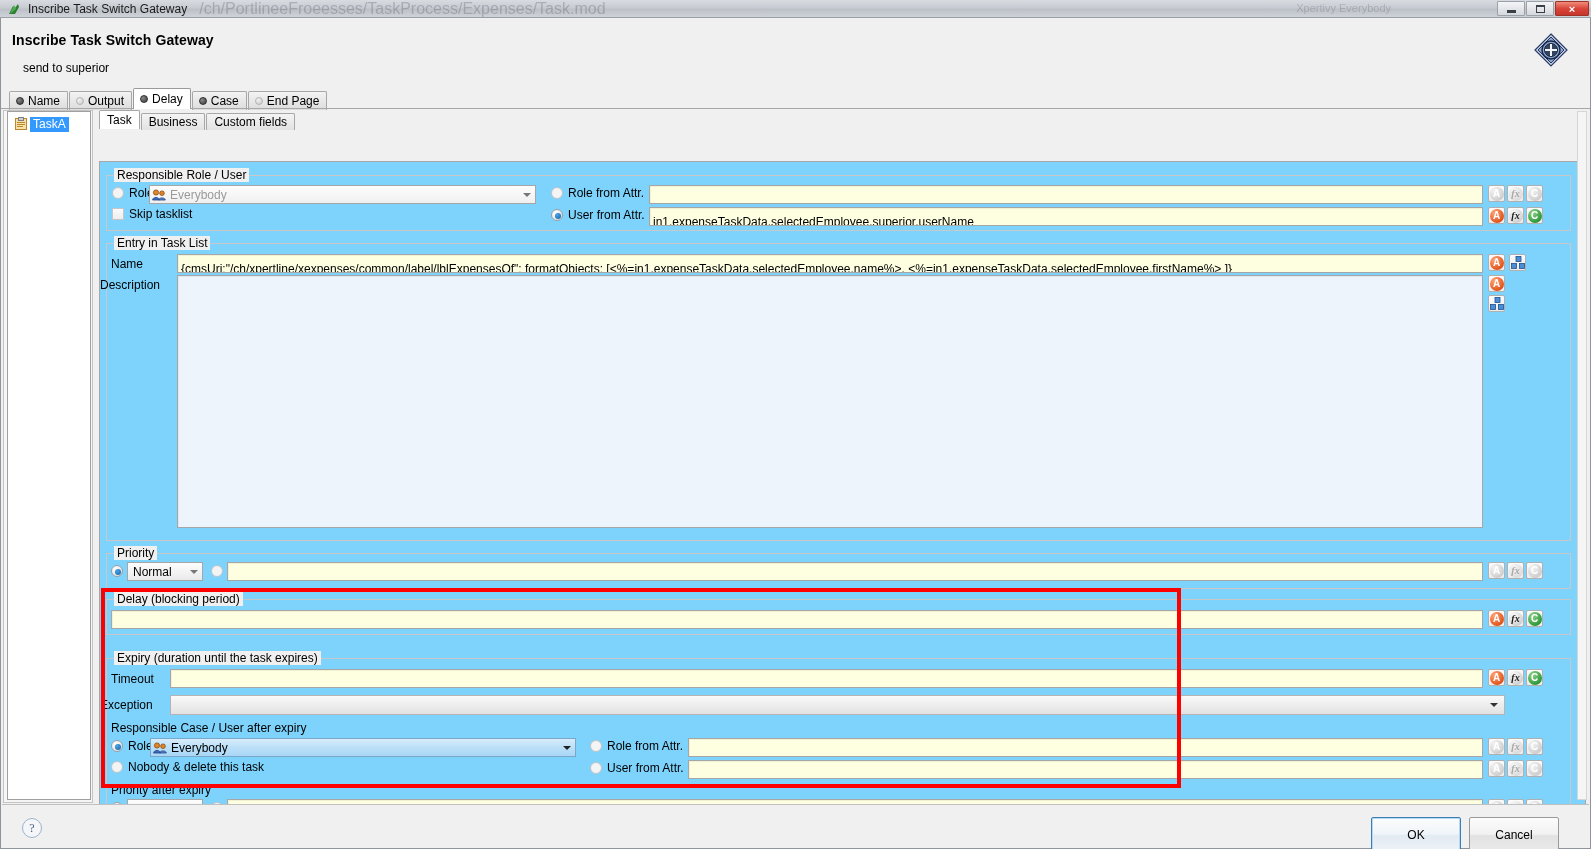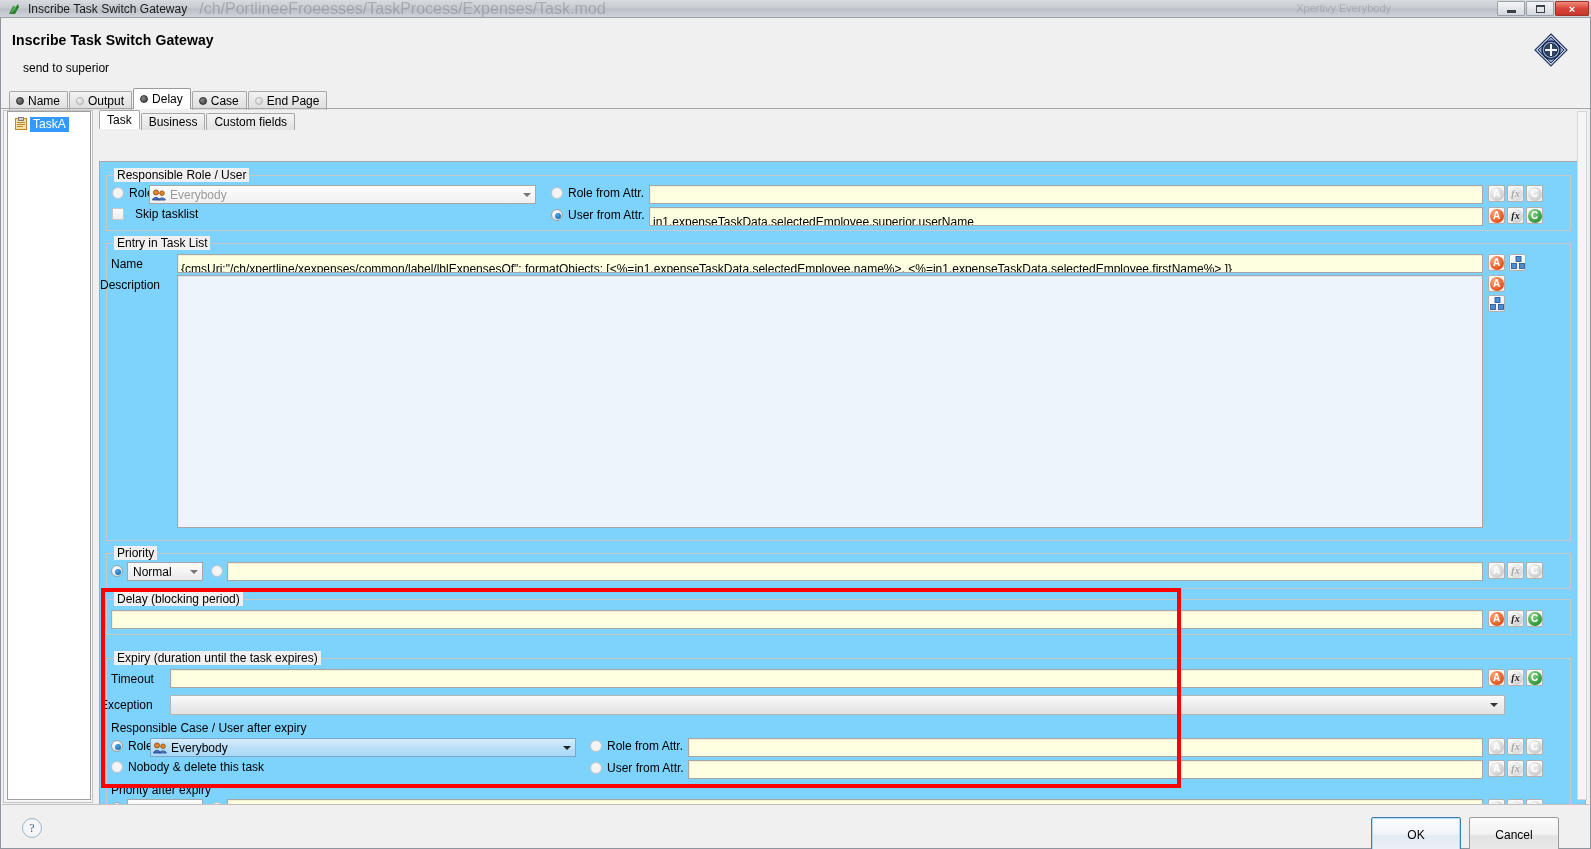--- a/index.html
+++ b/index.html
@@ -374,21 +374,21 @@
             <circle cx="4" cy="3.5" r="2.6" fill="#e0852a" stroke="#8a4d10" stroke-width="0.8"></circle>
             <path d="M0.6 11 C0.8 7.6 7.2 7.6 7.4 11 Z" fill="#3f6fc4" stroke="#1e3f7d" stroke-width="0.8"></path>
             <circle cx="10" cy="4.2" r="2.3" fill="#e0852a" stroke="#8a4d10" stroke-width="0.8"></circle>
             <path d="M6.8 11 C7 8.2 13 8.2 13.3 11 Z" fill="#5b86d8" stroke="#1e3f7d" stroke-width="0.8"></path>
           </svg>
         </span>
         <span>Everybody</span>
         <span class="arrow"></span>
       </div>
 
-      <div style="position:absolute;left:12px;top:45px;display:flex;align-items:center;gap:11px;">
+      <div style="position:absolute;left:12px;top:45px;display:flex;align-items:center;gap:5px;">
         <span class="chk"></span>
         <span class="lbl">Skip tasklist</span>
       </div>
 
       <div style="position:absolute;left:451px;top:24px;display:flex;align-items:center;gap:5px;">
         <span class="radio off"></span>
         <span class="lbl">Role from Attr.</span>
       </div>
       <div class="inp" style="position:absolute;left:549px;top:23px;width:834px;"></div>
       <div class="ibtns" style="position:absolute;left:1388px;top:23px;">

